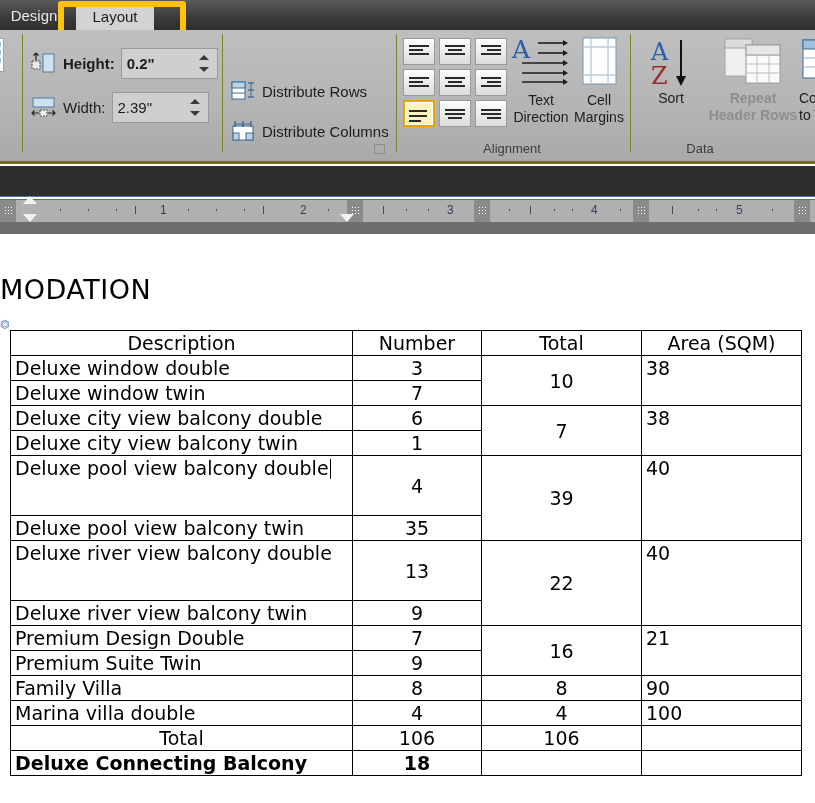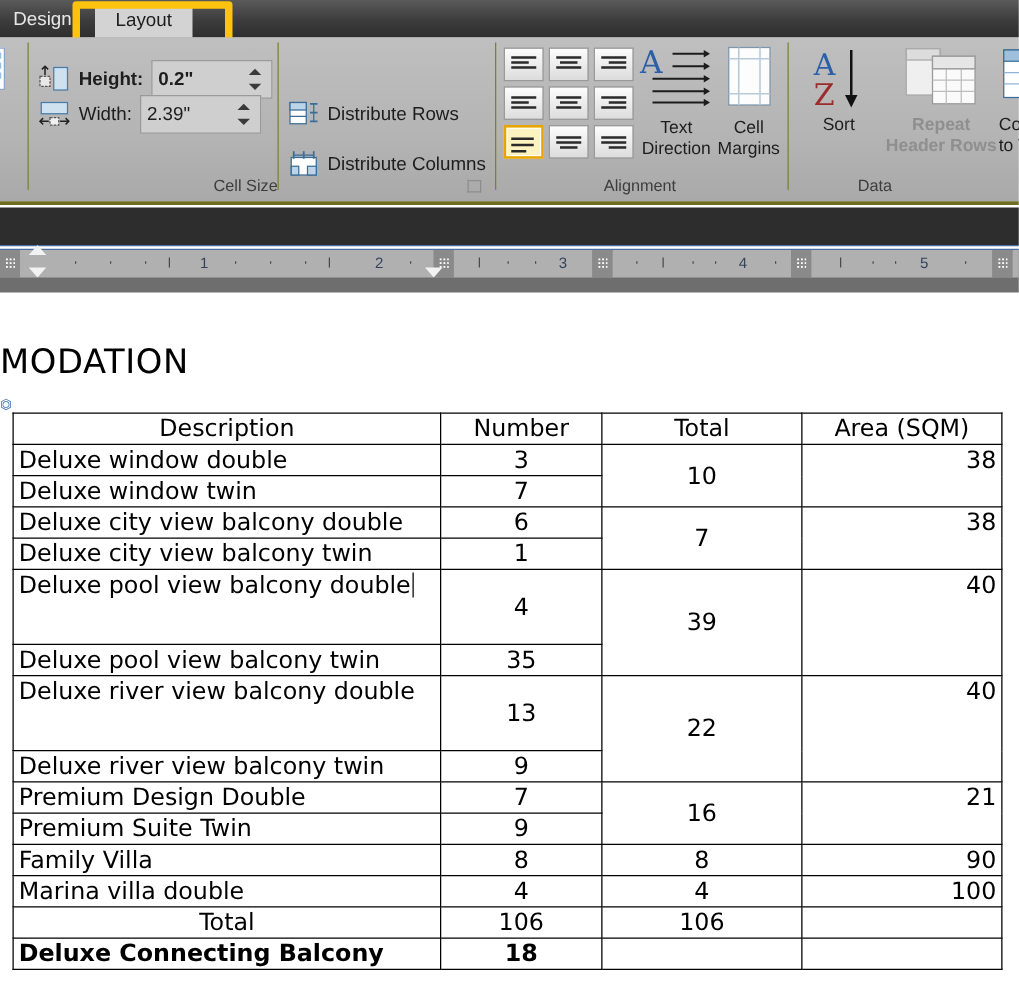--- a/index.html
+++ b/index.html
@@ -98,21 +98,21 @@
   .movehandle{ position:absolute; left:0; top:57px; width:11px; height:11px;
     color:#4a72b8; font-size:11px; line-height:11px; }
 
   table.doctable{ position:absolute; left:10px; top:68px; width:791px;
     border-collapse:collapse; table-layout:fixed; }
   table.doctable td{ border:1px solid #000; font-family:"DejaVu Sans", sans-serif;
     color:#000; font-size:19px; padding:1px 4px; }
   td.c-desc{ width:342px; text-align:left; }
   td.c-num { width:129px; text-align:center; }
   td.c-tot { width:160px; text-align:center; }
-  td.c-area{ width:160px; text-align:right; }
+  td.c-area{ width:160px; text-align:left; }
   td.hdr{ text-align:center; font-size:21px; }
   td.tot-lb{ text-align:center; font-size:21px; }
   td.bold{ font-weight:bold; font-size:20px; }
   td.vtop{ vertical-align:top; }
   .caret{ display:inline-block; width:1px; height:20px; background:#000;
     vertical-align:-4px; margin-left:1px; }
 </style>
 </head>
 <body>
 
@@ -154,21 +154,21 @@
         <div class="size-lb">Height:</div>
         <div class="spin" style="width:97px; margin-left:6px;">
           <span>0.2"</span>
           <div class="arrows">
             <div class="ar up"></div>
             <div class="ar dn"></div>
           </div>
         </div>
       </div>
 
-      <div class="sizerow" style="left:30px; top:46px;">
+      <div class="sizerow" style="left:30px; top:62px;">
         <div class="size-ic">
           <svg width="27" height="24" viewBox="0 0 27 24">
             <rect x="3" y="3" width="21" height="9" fill="#cfe0ef" stroke="#4a7ca8"></rect>
             <rect x="10" y="15" width="7" height="6" fill="#f0f0f0" stroke="#555" stroke-dasharray="2,1"></rect>
             <path d="M2 18 L9 18 M4.5 15.5 L2 18 L4.5 20.5" stroke="#222" fill="none" stroke-width="1.2"></path>
             <path d="M25 18 L18 18 M22.5 15.5 L25 18 L22.5 20.5" stroke="#222" fill="none" stroke-width="1.2"></path>
           </svg>
         </div>
         <div class="size-lb">Width:</div>
         <div class="spin" style="width:97px; margin-left:6px;">
@@ -205,21 +205,20 @@
             <rect x="15" y="13" width="7" height="7" fill="#bcd4e8" stroke="#3a6d99"></rect>
             <line x1="4" y1="1" x2="4" y2="7" stroke="#3a6d99" stroke-width="1.4"></line>
             <line x1="12" y1="1" x2="12" y2="7" stroke="#3a6d99" stroke-width="1.4"></line>
             <line x1="20" y1="1" x2="20" y2="7" stroke="#3a6d99" stroke-width="1.4"></line>
             <line x1="4" y1="4" x2="20" y2="4" stroke="#3a6d99"></line>
           </svg>
         </div>
         <div class="dist-lb">Distribute Columns</div>
       </div>
 
-      <div class="grp-label">Cell Size</div>
       <div class="dlg-launcher" style="right:8px; bottom:7px;"></div>
     </div>
 
     <div class="grp-div" style="left:396px;"></div>
 
     <div class="grp" style="left:397px; width:230px;">
 
       <div class="align-grid" style="left:6px; top:8px;">
         <div class="abtn">
           <i style="top:6px;  width:20px;"></i>

